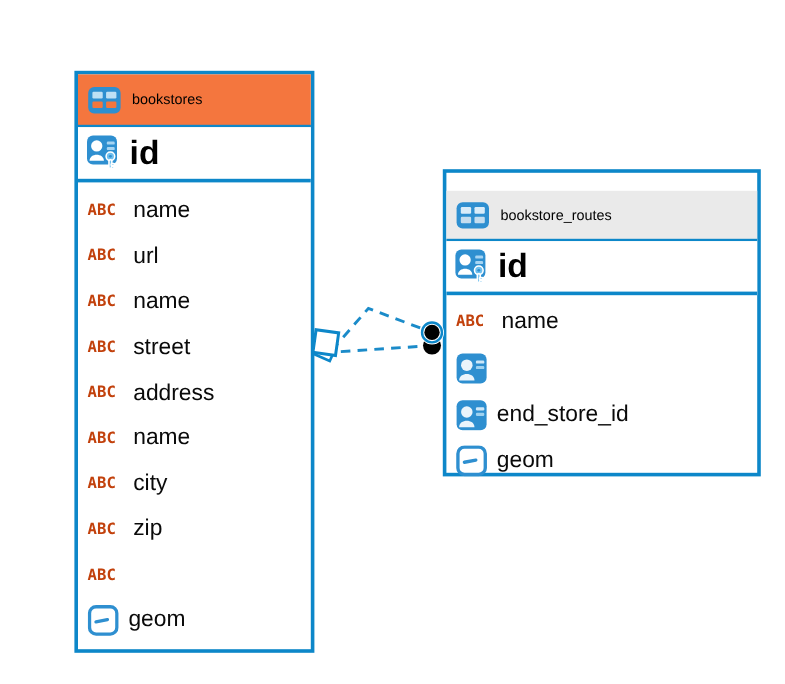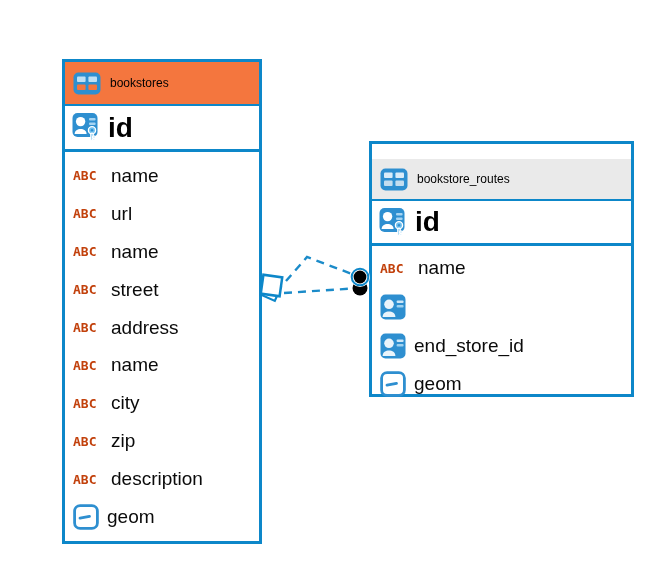--- a/index.html
+++ b/index.html
@@ -130,21 +130,20 @@
       <div class="t-row">
         <span class="abc-icon">ABC</span>
         <span>city</span>
       </div>
       <div class="t-row">
         <span class="abc-icon">ABC</span>
         <span>zip</span>
       </div>
       <div class="t-row">
         <span class="abc-icon">ABC</span>
-        <span>description</span>
       </div>
       <div class="t-row">
         <svg class="svg-icon" width="26" height="26" viewBox="0 0 26 26">
           <rect x="1.6" y="1.6" width="22.8" height="22.8" rx="5.5" fill="#fff" stroke="#2E8FD0" stroke-width="2.8"></rect>
           <line x1="7" y1="14.2" x2="16.5" y2="12.4" stroke="#2E8FD0" stroke-width="2.8" stroke-linecap="round"></line>
         </svg>
         <span>geom</span>
       </div>
     </div>
   </div>

